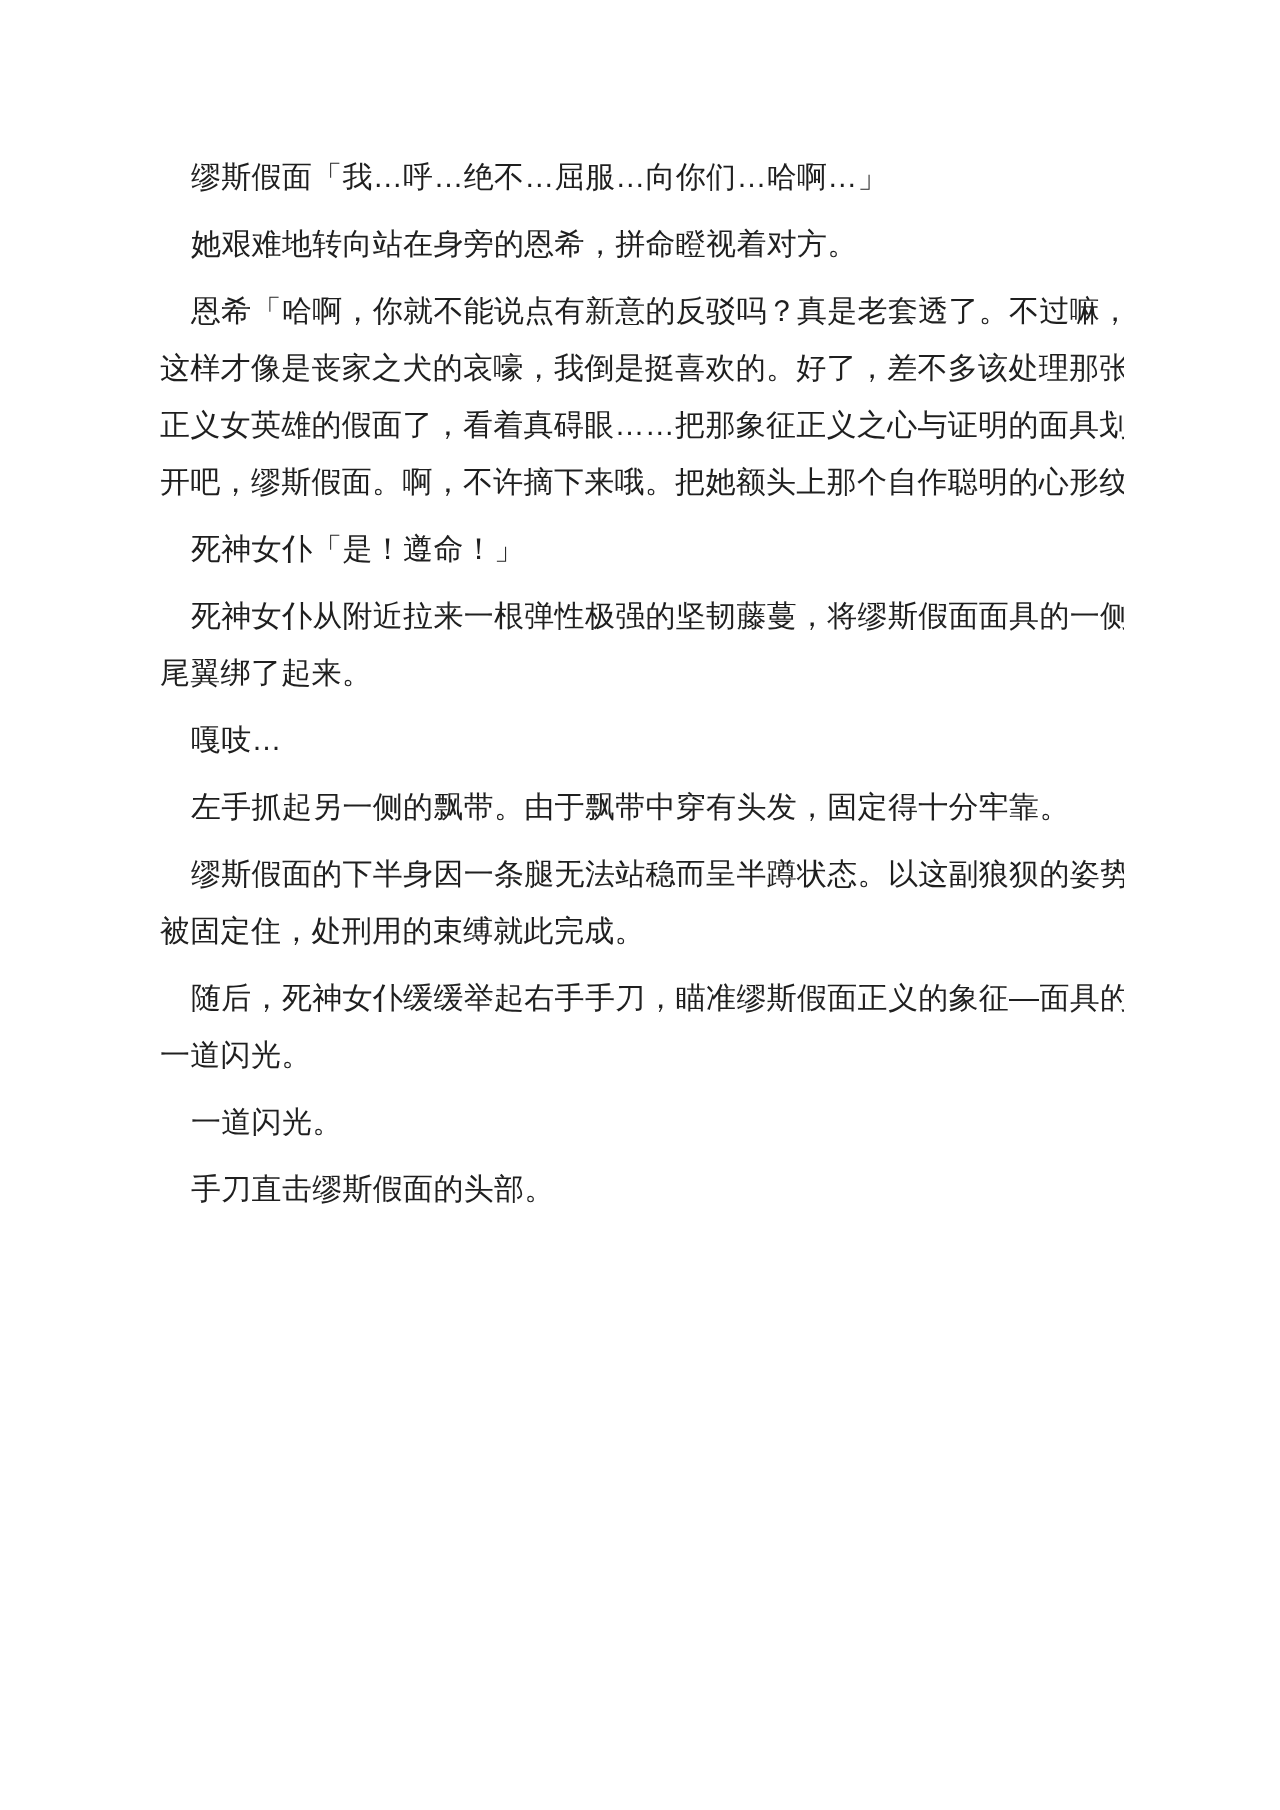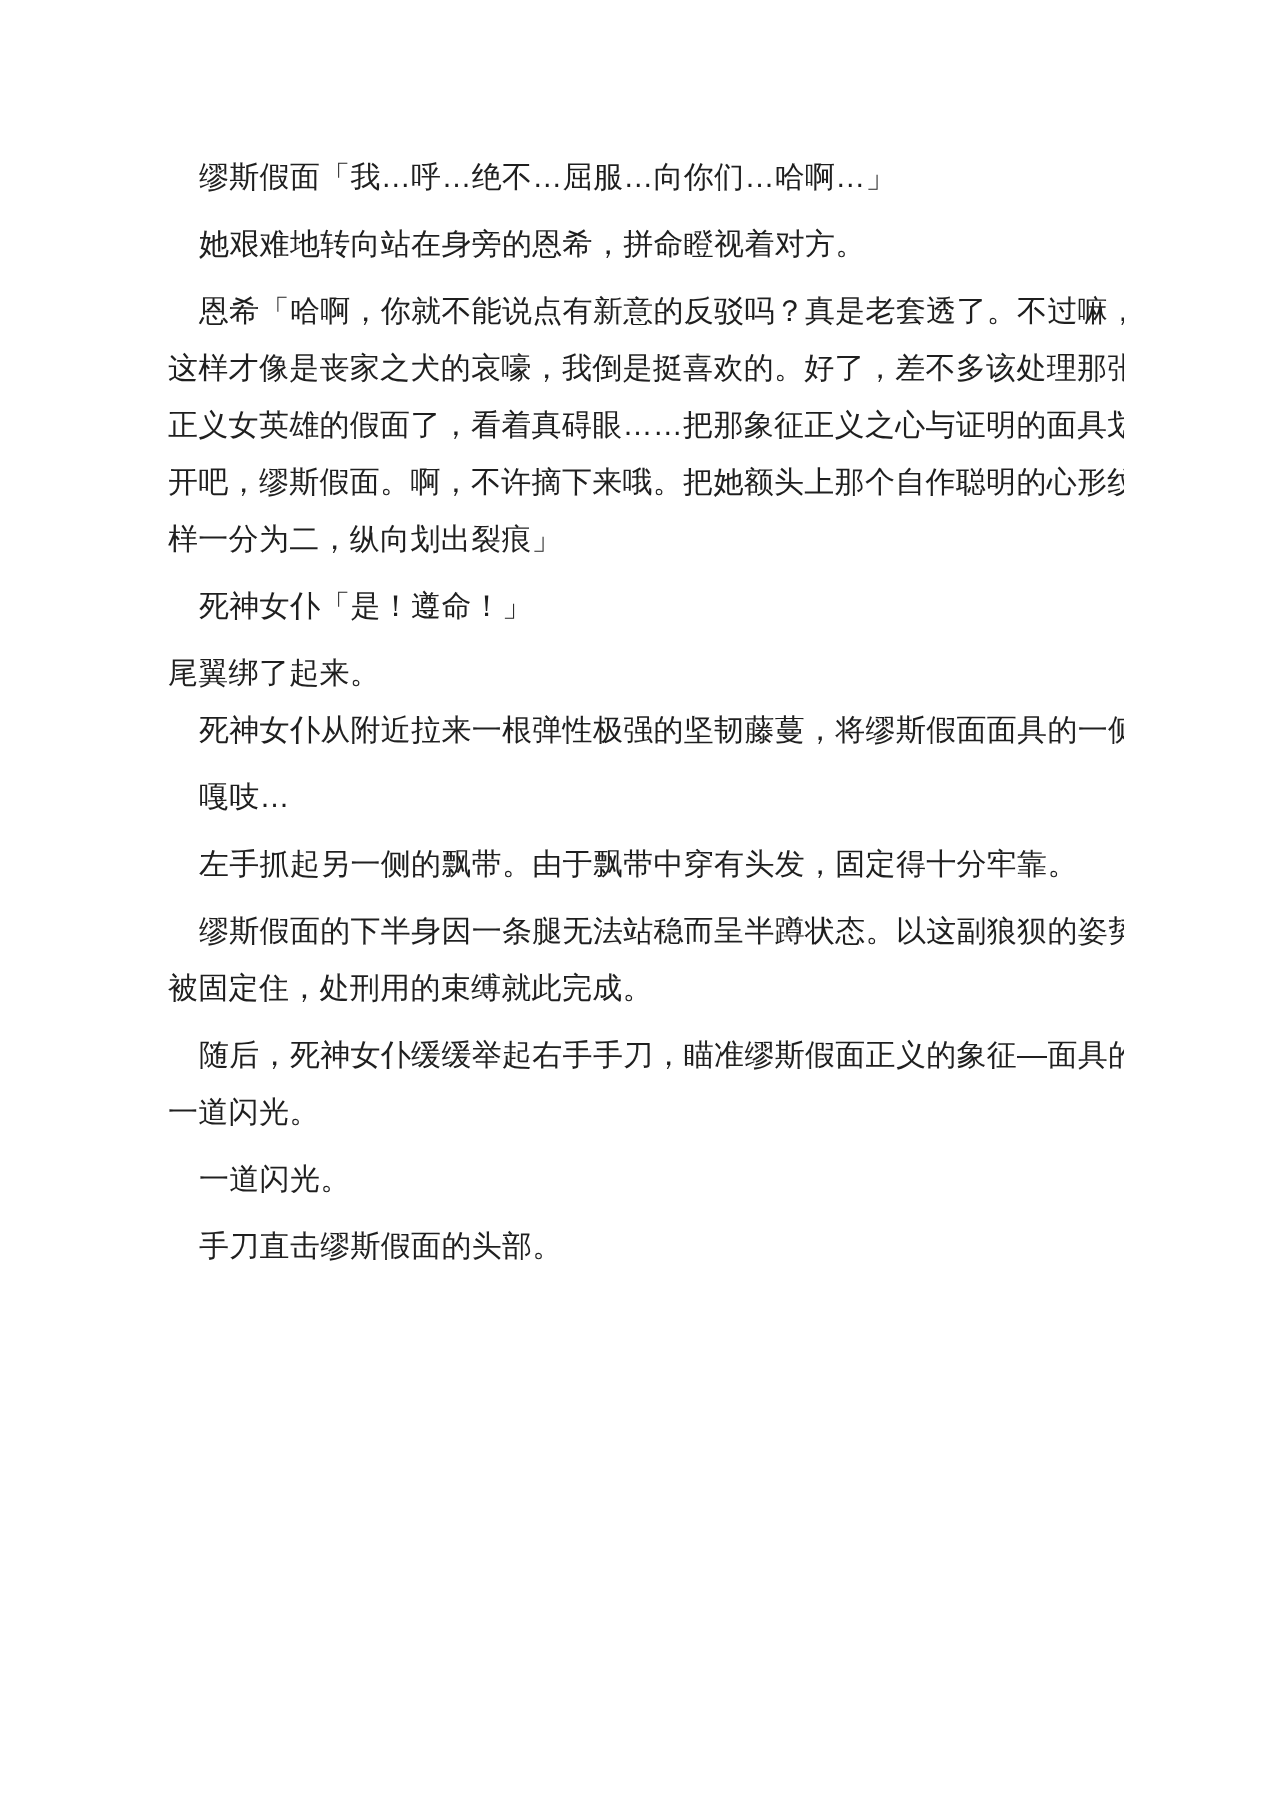--- a/index.html
+++ b/index.html
@@ -20,21 +20,21 @@
     background: #ffffff;
   }
   .text-block {
     position: absolute;
     top: 148px;
     left: 152px;
     width: 972px;
     color: #1f1f1f;
   }
   .para {
-    margin: 0 0 10px 16px;
+    margin: 0 0 10px 8px;
   }
   .line {
     font-size: 30px;
     height: 57px;
     line-height: 57px;
     white-space: nowrap;
     overflow: hidden;
     letter-spacing: 0.3px;
     box-sizing: border-box;
   }
@@ -61,30 +61,29 @@
 
     <div class="para">
       <div class="line indent">她艰难地转向站在身旁的恩希，拼命瞪视着对方。</div>
     </div>
 
     <div class="para">
       <div class="line indent full">恩希「哈啊，你就不能说点有新意的反驳吗？真是老套透了。不过嘛，</div>
       <div class="line full">这样才像是丧家之犬的哀嚎，我倒是挺喜欢的。好了，差不多该处理那张</div>
       <div class="line full">正义女英雄的假面了，看着真碍眼……把那象征正义之心与证明的面具划</div>
       <div class="line full">开吧，缪斯假面。啊，不许摘下来哦。把她额头上那个自作聪明的心形纹</div>
-      <div class="line">样一分为二，纵向划出裂痕」</div>
     </div>
 
     <div class="para">
       <div class="line indent">死神女仆「是！遵命！」</div>
     </div>
 
     <div class="para">
+      <div class="line indent full">死神女仆从附近拉来一根弹性极强的坚韧藤蔓，将缪斯假面面具的一侧</div>
       <div class="line">尾翼绑了起来。</div>
-      <div class="line indent full">死神女仆从附近拉来一根弹性极强的坚韧藤蔓，将缪斯假面面具的一侧</div>
     </div>
 
     <div class="para">
       <div class="line indent">嘎吱…</div>
     </div>
 
     <div class="para">
       <div class="line indent">左手抓起另一侧的飘带。由于飘带中穿有头发，固定得十分牢靠。</div>
     </div>
 

